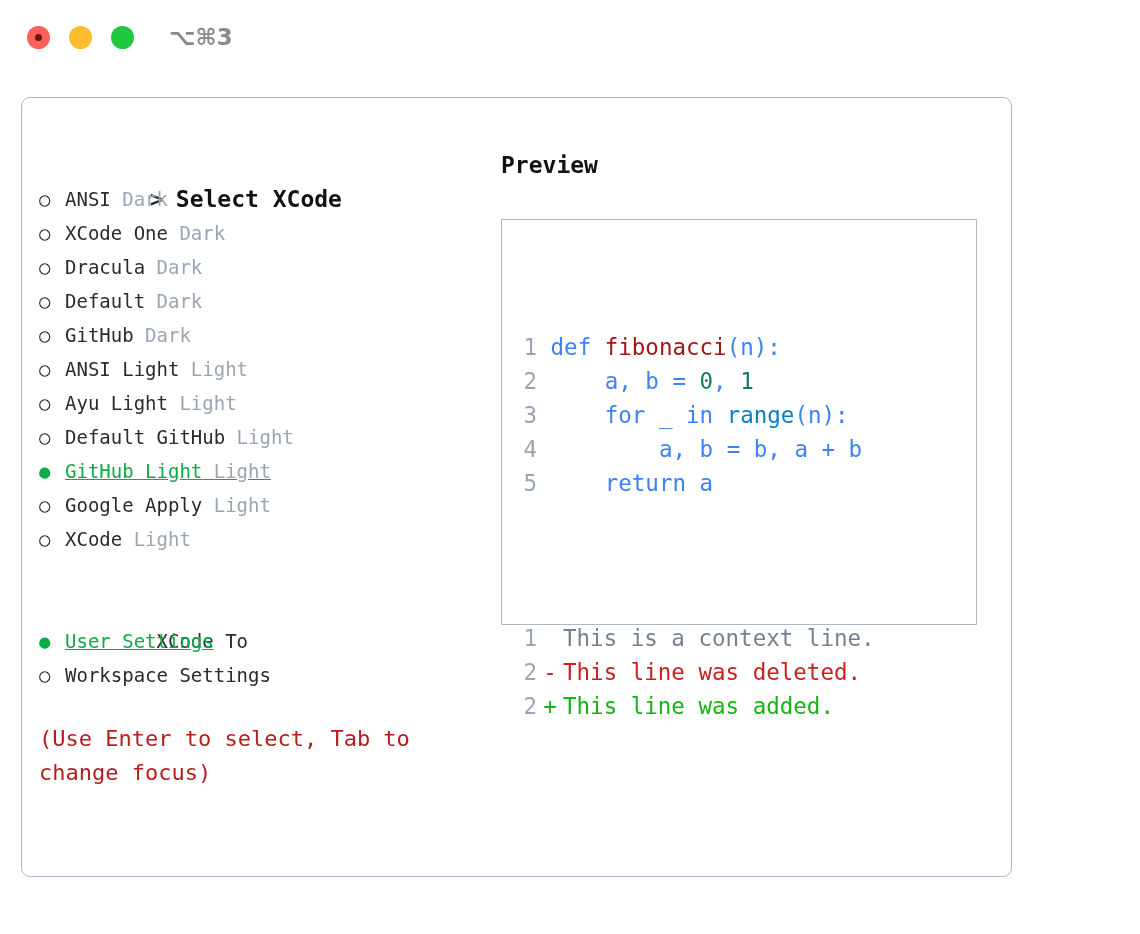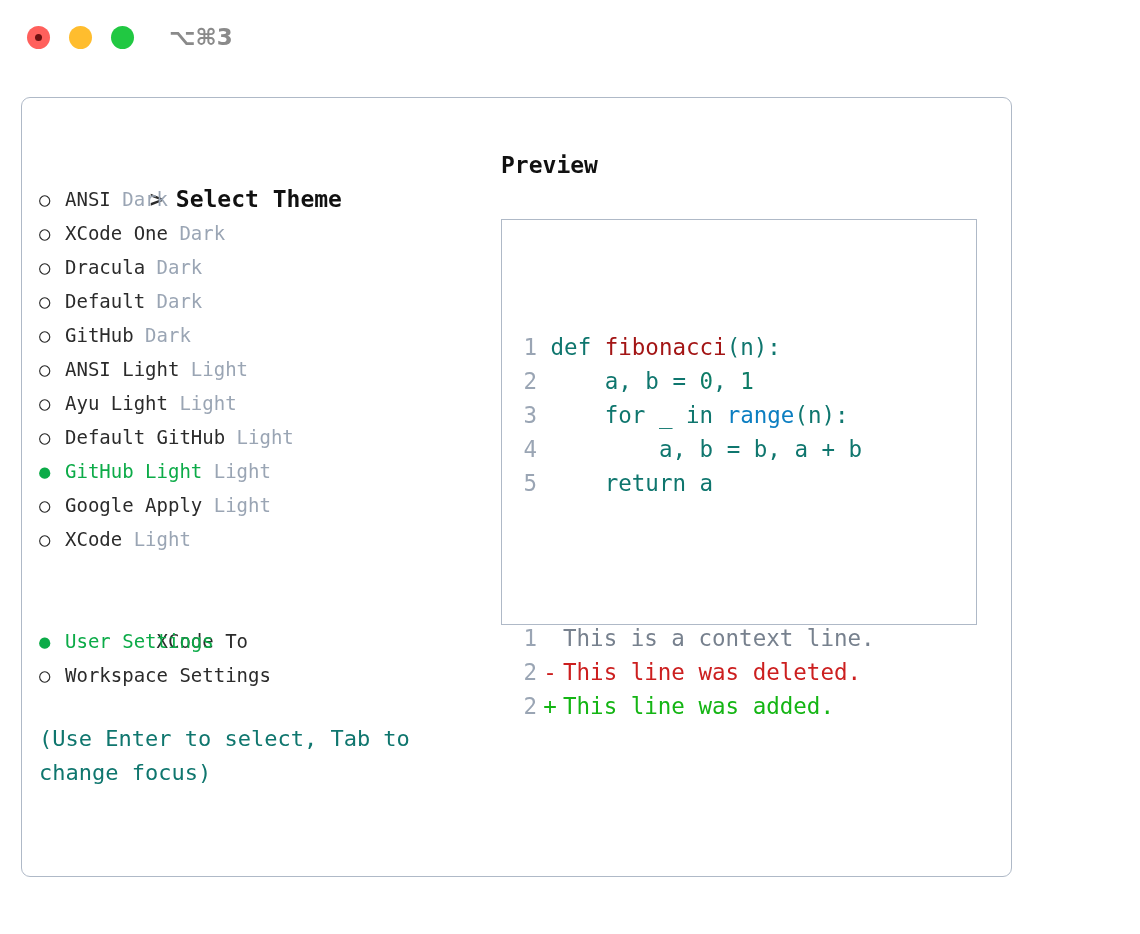--- a/index.html
+++ b/index.html
@@ -96,30 +96,30 @@
     width: 26px;
     color: #2b2b2b;
   }
   .heading {
     font-weight: bold;
     color: #111111;
     font-size: 23px;
   }
   .label-main { color: #2b2b2b; }
   .label-dim  { color: #9aa5b4; }
-  .sel        { color: #0cab48; }
+  .sel        { color: #0cab48; text-decoration: underline; }
   .sel .bullet{ color: #0cab48; }
 
   .section-gap { height: 34px; }
 
   .hint {
     margin-top: 30px;
     font-size: 22px;
     line-height: 34px;
-    color: #0f766e;
+    color: #b91c1c;
     width: 420px;
     white-space: normal;
   }
 
   
   .right-col {
     position: absolute;
     left: 479px; top: 50px;
     width: 480px;
   }
@@ -144,21 +144,21 @@
     font-size: 22.5px;
     line-height: 34px;
     white-space: pre;
   }
   .ln {
     display: inline-block;
     width: 22px;
     text-align: right;
     color: #9aa5b4;
   }
-  .tok-plain { color: #0f766e; }
+  .tok-plain { color: #3b82f6; }
   .tok-func  { color: #a31515; }
   .tok-call  { color: #0b7ec1; }
   .tok-num   { color: #0e7c66; }
 
   .diff-block { margin-top: 53px; }
   .diff-mark  { display: inline-block; width: 26px; text-align: center; }
   .diff-ctx   { color: #77818e; }
   .diff-del   { color: #cc1f1f; }
   .diff-add   { color: #14b514; }
 </style>
@@ -174,21 +174,21 @@
       <span class="dot dot-green"></span>
     </div>
     <div class="shortcut">⌥⌘3</div>
   </div>
 
   <div class="panel">
 
     <div class="left-col">
 
       <div class="row heading">
-        <span class="bullet">&gt;</span><span>Select Theme</span>
+        <span class="bullet">&gt;</span><span>Select XCode</span>
       </div>
 
       <div id="theme-list">
           <div class="row"><span class="bullet">○</span><span class="label-main">ANSI</span><span class="label-dim"> Dark</span></div>
           <div class="row"><span class="bullet">○</span><span class="label-main">XCode One</span><span class="label-dim"> Dark</span></div>
           <div class="row"><span class="bullet">○</span><span class="label-main">Dracula</span><span class="label-dim"> Dark</span></div>
           <div class="row"><span class="bullet">○</span><span class="label-main">Default</span><span class="label-dim"> Dark</span></div>
           <div class="row"><span class="bullet">○</span><span class="label-main">GitHub</span><span class="label-dim"> Dark</span></div>
           <div class="row"><span class="bullet">○</span><span class="label-main">ANSI Light</span><span class="label-dim"> Light</span></div>
           <div class="row"><span class="bullet">○</span><span class="label-main">Ayu Light</span><span class="label-dim"> Light</span></div>

